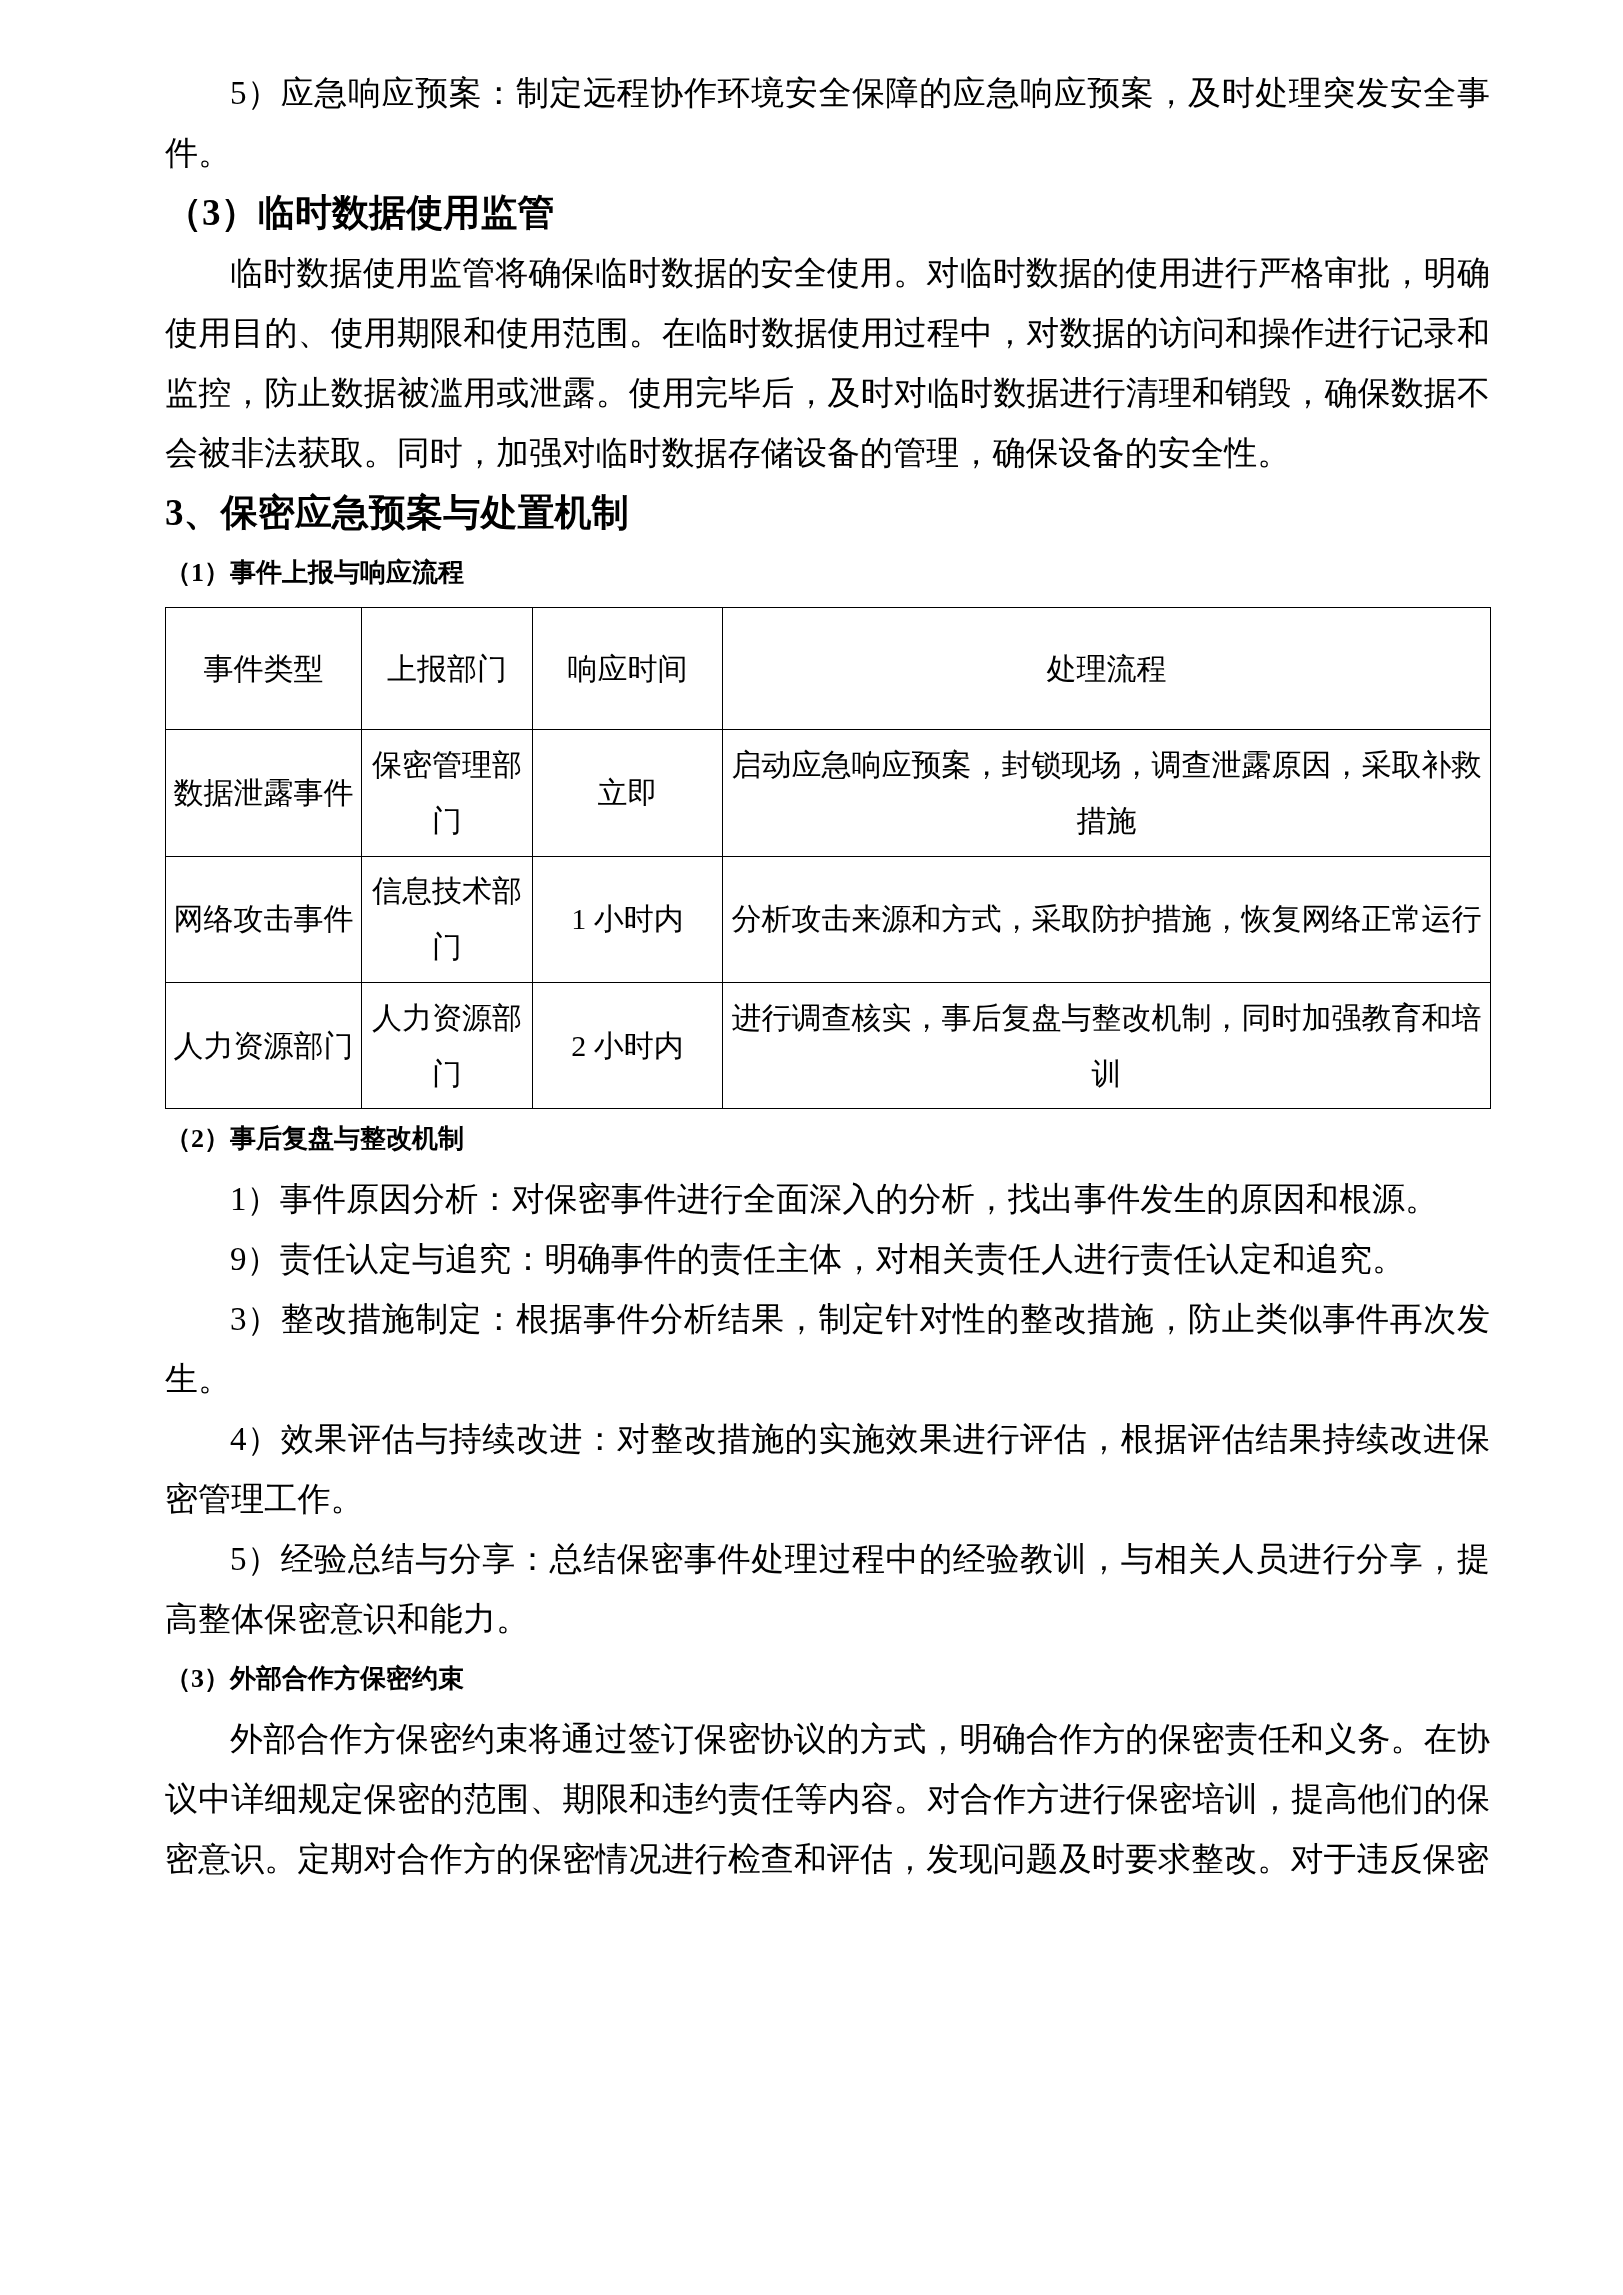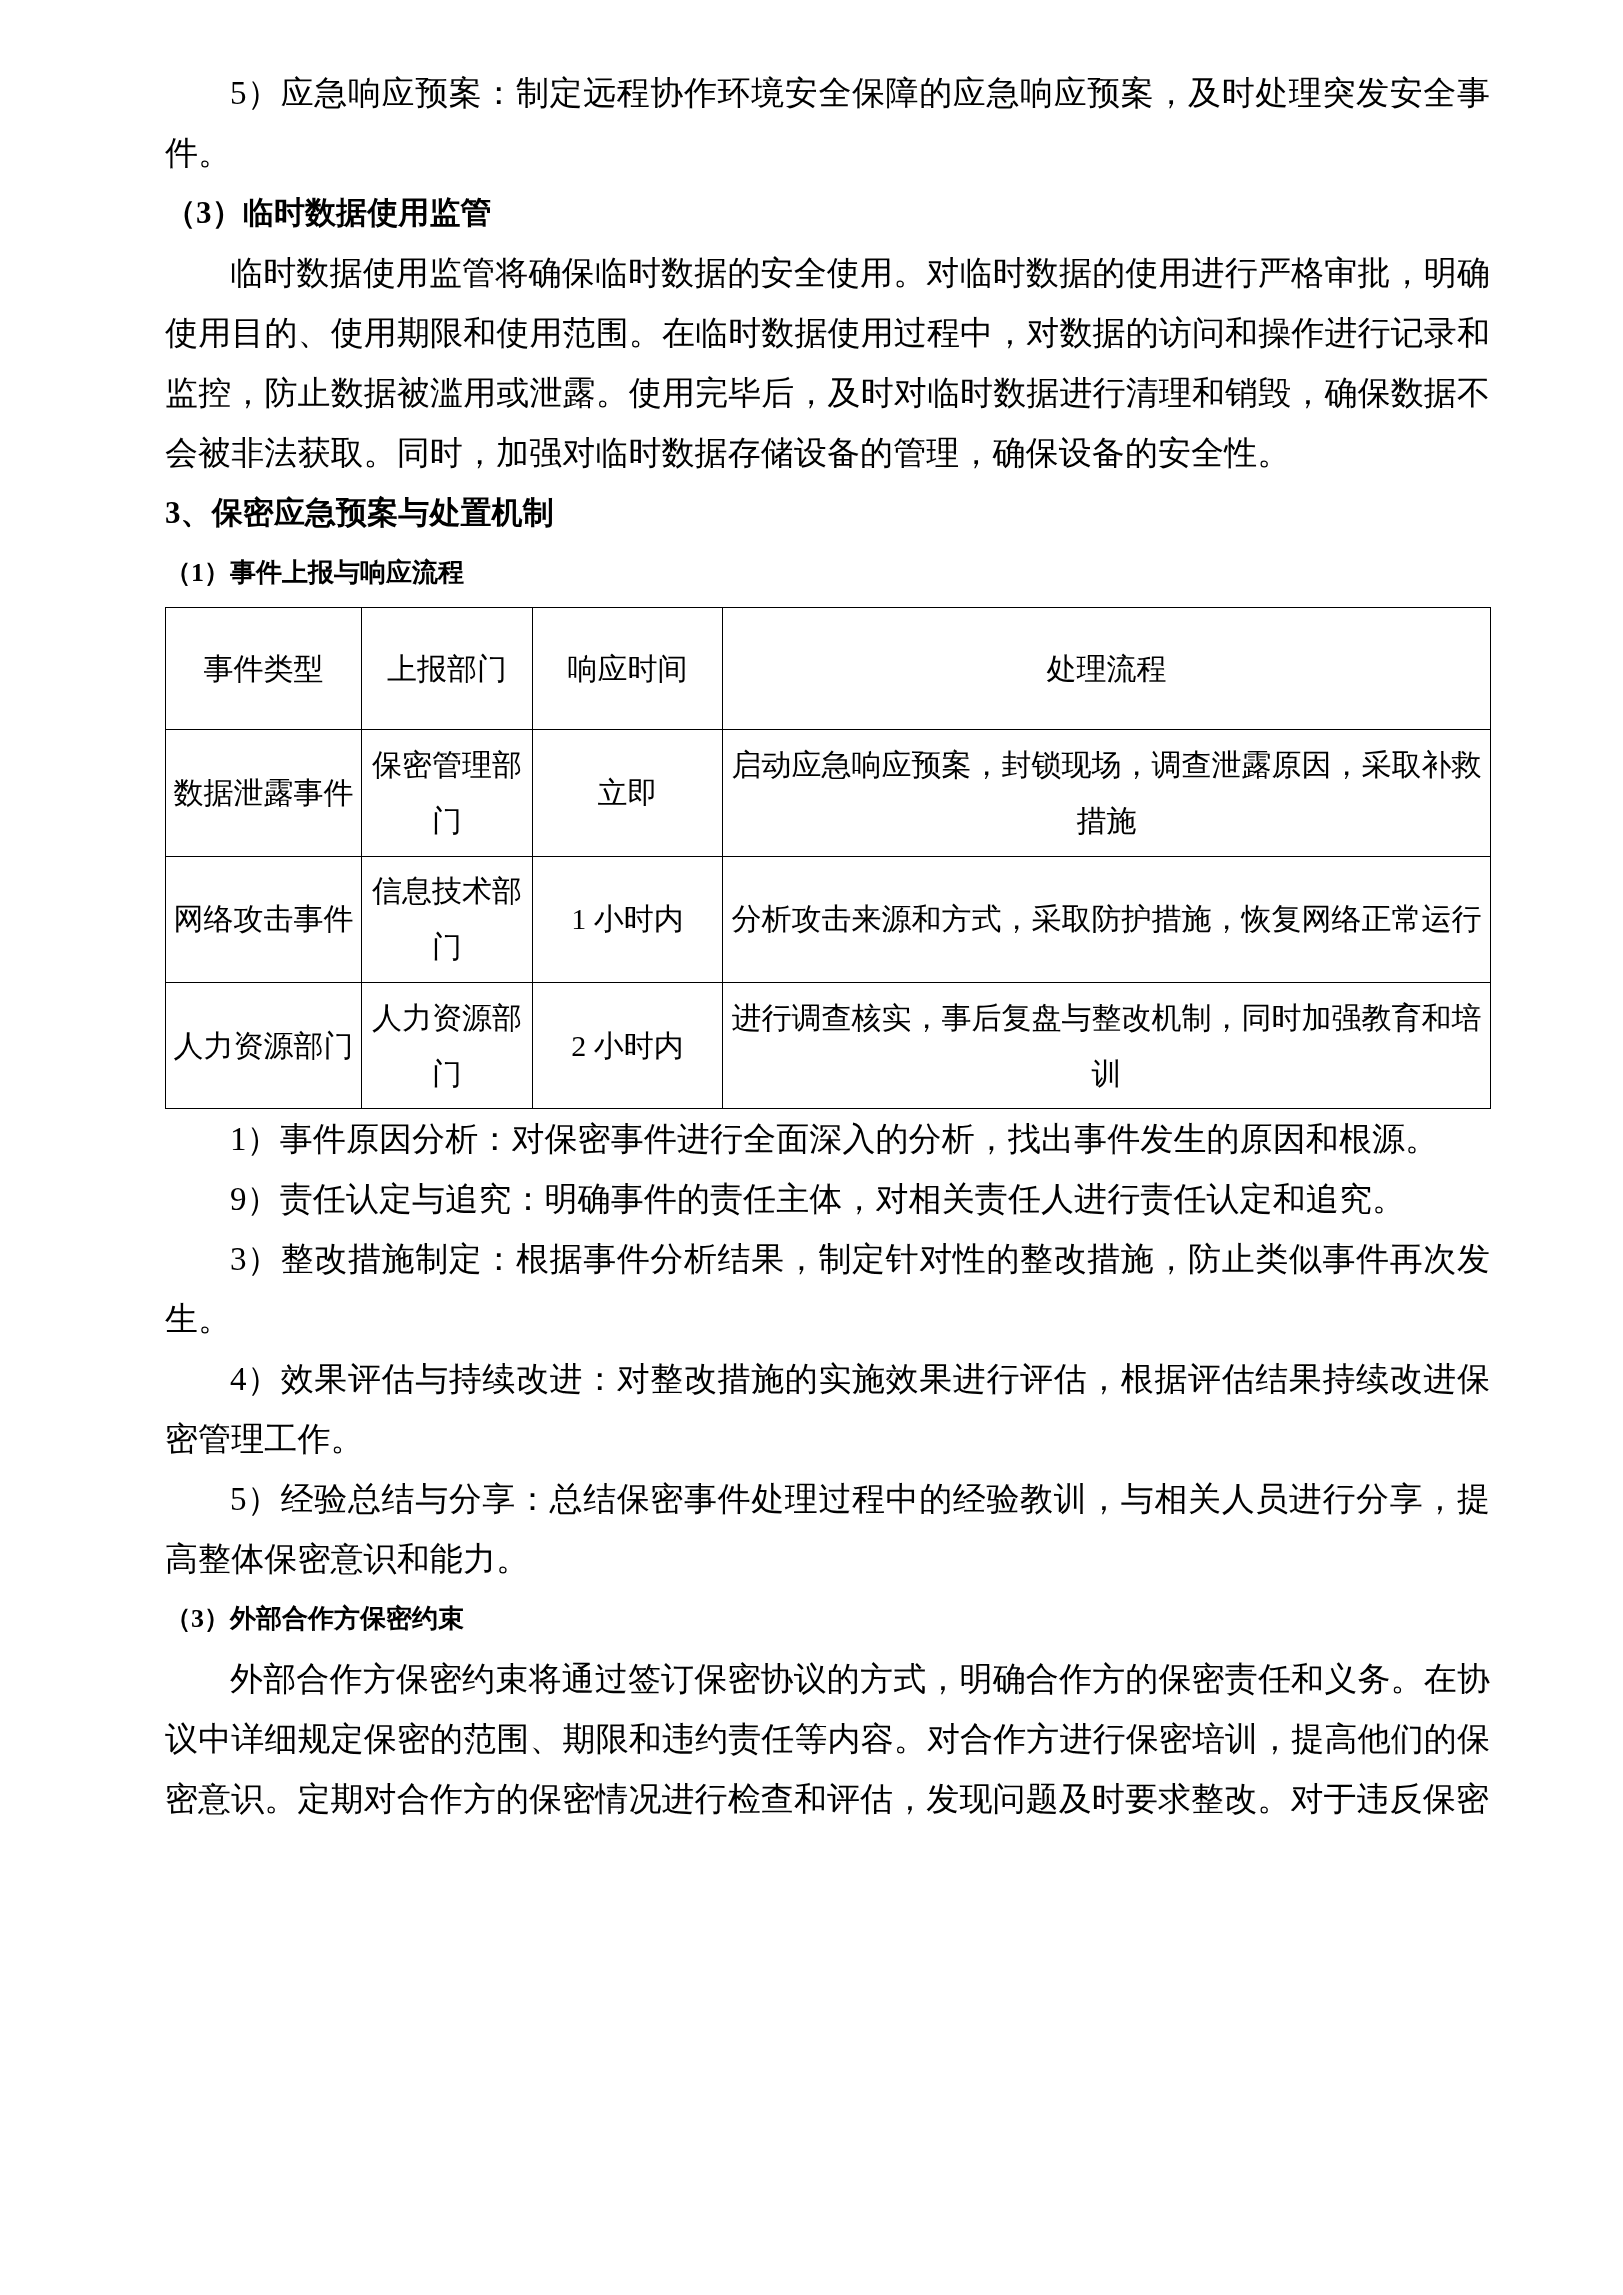--- a/index.html
+++ b/index.html
@@ -34,21 +34,21 @@
     text-align: justify;
     text-justify: inter-ideograph;
     text-indent: 65px;
     margin: 0;
     letter-spacing: 0.1px;
   }
   .para-list {
     text-indent: 65px;
   }
   .heading {
-    font-size: 31px;
+    font-size: 37px;
     line-height: 60px;
     font-weight: bold;
     margin: 0;
     text-indent: 0;
     letter-spacing: 0.1px;
   }
   .heading-sub {
     font-size: 26px;
     line-height: 60px;
     font-weight: bold;
@@ -132,20 +132,21 @@
         </tr>
         <tr>
           <td>人力资源部门</td>
           <td>人力资源部门</td>
           <td>2 小时内</td>
           <td>进行调查核实，事后复盘与整改机制，同时加强教育和培训</td>
         </tr>
       </tbody>
     </table>
 
+    <p class="heading-sub">（2）事后复盘与整改机制</p>
 
     <p class="para para-list">1）事件原因分析：对保密事件进行全面深入的分析，找出事件发生的原因和根源。</p>
 
     <p class="para para-list">9）责任认定与追究：明确事件的责任主体，对相关责任人进行责任认定和追究。</p>
 
     <p class="para para-list">3）整改措施制定：根据事件分析结果，制定针对性的整改措施，防止类似事件再次发生。</p>
 
     <p class="para para-list">4）效果评估与持续改进：对整改措施的实施效果进行评估，根据评估结果持续改进保密管理工作。</p>
 
     <p class="para para-list">5）经验总结与分享：总结保密事件处理过程中的经验教训，与相关人员进行分享，提高整体保密意识和能力。</p>

